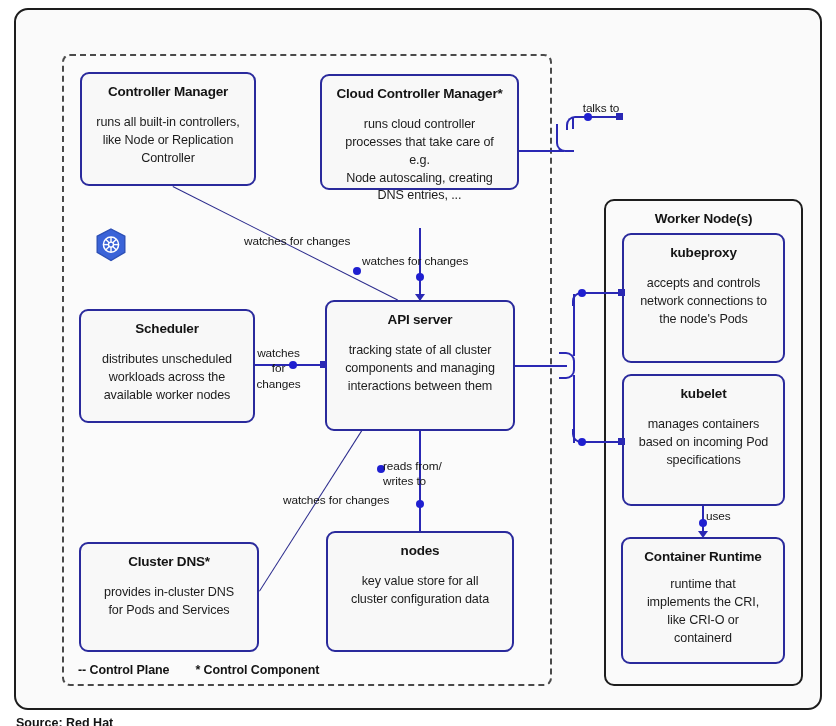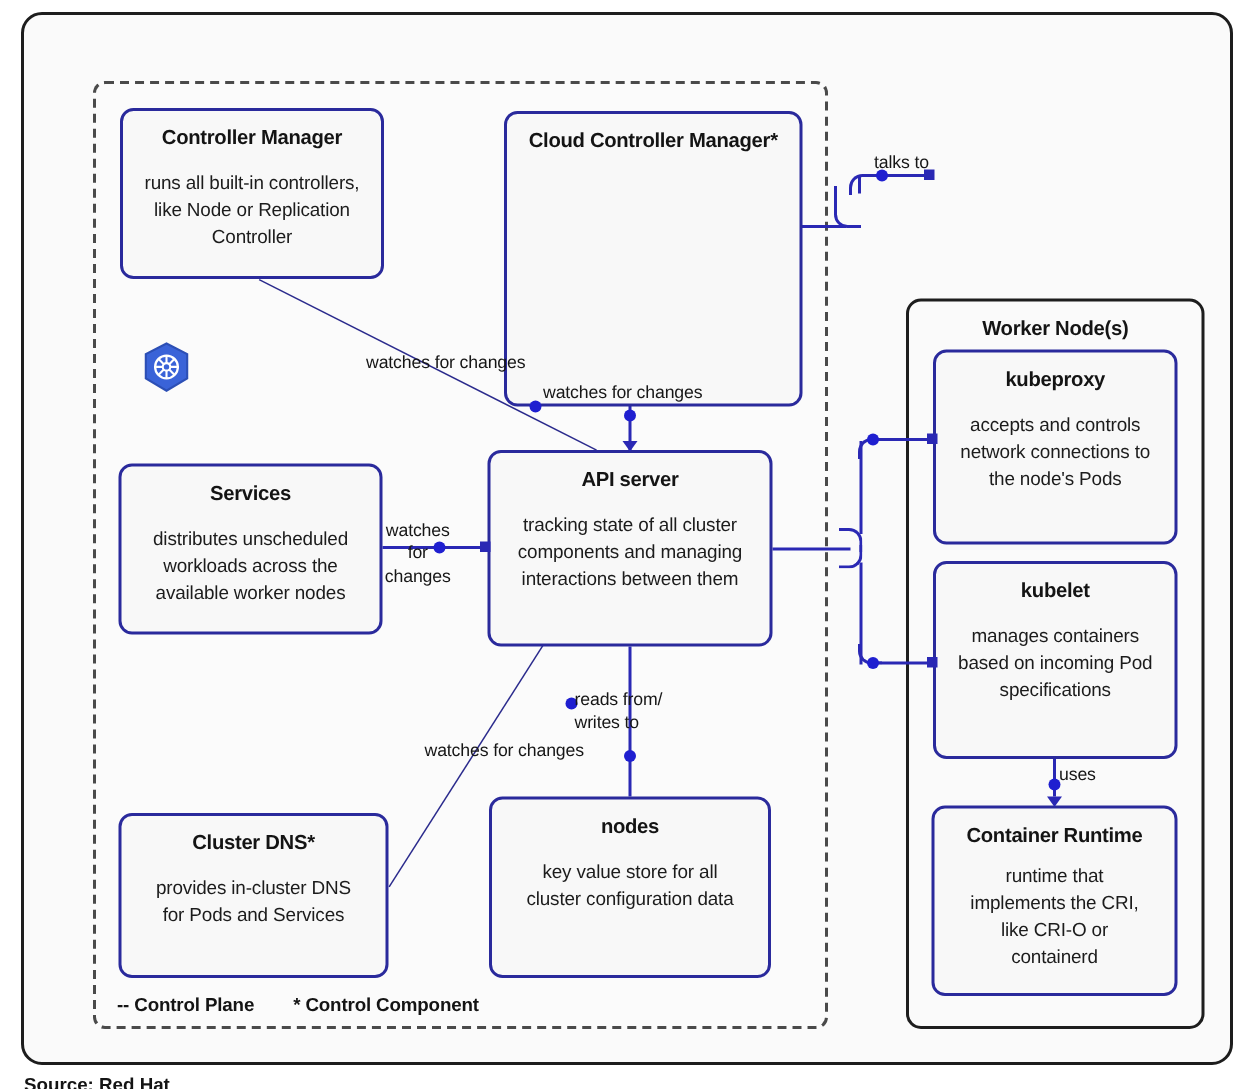--- a/index.html
+++ b/index.html
@@ -233,27 +233,32 @@
     </svg>
   </div>
 
   <div class="node" style="left:80px; top:72px; width:176px; height:114px;">
     <div class="title">Controller Manager</div>
     <div class="desc">runs all built-in controllers,
 like Node or Replication
 Controller</div>
   </div>
 
-  <div class="node" style="left:336px; top:74px; width:199px; height:197px;">
+  <div class="node" style="left:320px; top:74px; width:199px; height:116px;">
     <div class="title">Cloud Controller Manager*</div>
+    <div class="desc">runs cloud controller
+processes that take care of
+e.g.
+Node autoscaling, creating
+DNS entries, ...</div>
   </div>
 
 
   <div class="node" style="left:79px; top:309px; width:176px; height:114px;">
-    <div class="title">Services</div>
+    <div class="title">Scheduler</div>
     <div class="desc">distributes unscheduled
 workloads across the
 available worker nodes</div>
   </div>
 
   <div class="node" style="left:325px; top:300px; width:190px; height:131px;">
     <div class="title">API server</div>
     <div class="desc">tracking state of all cluster
 components and managing
 interactions between them</div>

